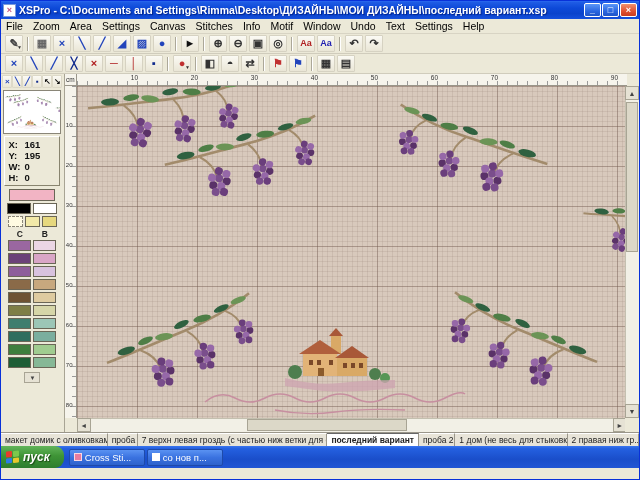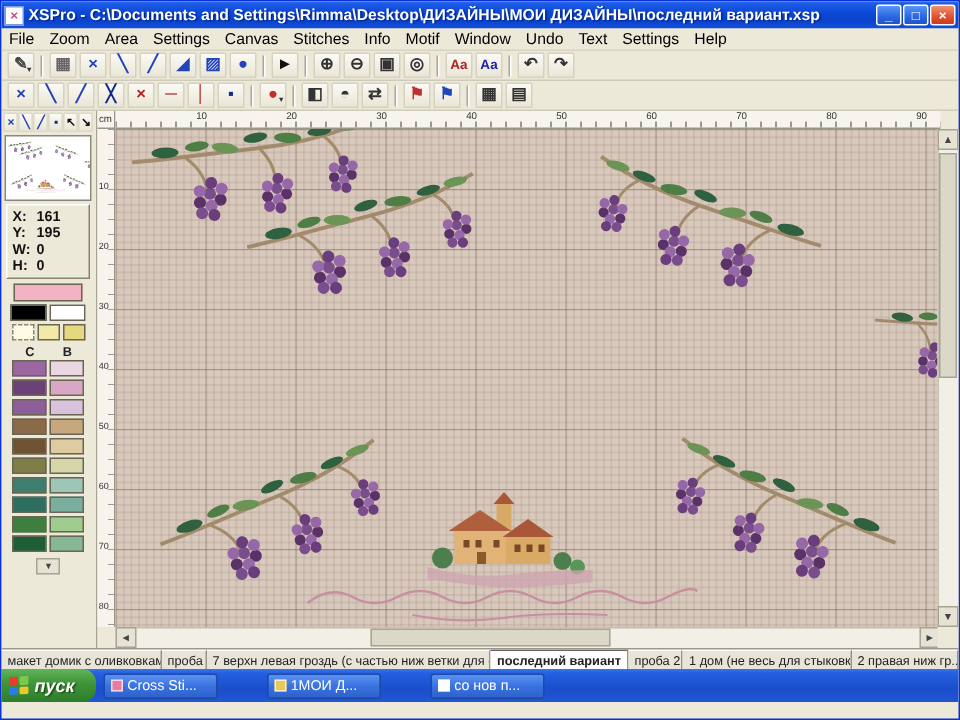--- a/index.html
+++ b/index.html
@@ -91,21 +91,21 @@
     justify-content:flex-end; padding-right:45px; gap:4px; }
   .colour-label { font-size:9.5px; color:#111; }
   .colour-box { width:58px; height:9px; background:#FFF; border:1px solid #8A8678; }
 
   .taskbar { height:22px; background:linear-gradient(180deg,#3A75EE 0%,#2460E0 12%,#1A4ECA 60%,#2256D4 100%); display:flex; align-items:stretch; }
   .start-btn { display:flex; align-items:center; gap:4px; padding:0 14px 0 5px; color:#FFF;
     font-size:12px; font-weight:bold; font-style:italic; text-shadow:1px 1px 1px #1A4A14;
     background:linear-gradient(180deg,#62B45A 0%,#3E9436 45%,#2E7D2E 100%); border-radius:0 9px 9px 0; margin-right:4px; }
   .start-flag { width:13px; height:12px; display:grid; grid-template:1fr 1fr / 1fr 1fr; gap:1px; transform:skewY(-4deg); }
   .start-flag span { border-radius:1px; }
-  .tasks { display:flex; align-items:center; flex:1; overflow:hidden;gap:31px; }
+  .tasks { display:flex; align-items:center; flex:1; overflow:hidden; }
   .task { display:flex; align-items:center; gap:3px; width:76px; height:17px; margin:0 1px; padding:0 4px;
     background:linear-gradient(180deg,#5A92F2,#3A72E0 50%,#2E62CC); border:1px solid #1E4AAA; border-radius:2px;
     color:#FFF; font-size:9.5px; white-space:nowrap; overflow:hidden; }
   .task-icon { width:8px; height:8px; border:1px solid rgba(255,255,255,.7); flex-shrink:0; }
   .tray { display:flex; align-items:center; gap:4px; padding:0 8px 0 10px; color:#FFF; font-size:10px;
     background:linear-gradient(180deg,#30A8F0,#1488D4 50%,#0E78C0); border-left:1px solid #0A5A9C; border-radius:6px 0 0 6px; }
   .tray-dot { width:8px; height:8px; border-radius:50%; background:#E03020; border:1px solid #FFF; }
   .tray-lang { background:#2A52B8; border:1px solid #9AB4E8; font-size:8px; padding:0 2px; line-height:10px; }
 </style>
 </head>
@@ -463,23 +463,19 @@
           <span style="background:#E8C82C"></span>
       </span>
       <span>пуск</span>
     </div>
     <div class="tasks" id="tasks">
         <span class="task">
           <span class="task-icon" style="background: rgb(232, 124, 160);"></span>
           <span class="task-label">Cross Sti...</span>
         </span>
         <span class="task">
-          <span class="task-icon" style="background: rgb(232, 200, 88);"></span>
-          <span class="task-label">1МОИ Д...</span>
-        </span>
-        <span class="task">
           <span class="task-icon" style="background: rgb(255, 255, 255);"></span>
           <span class="task-label">со нов п...</span>
         </span>
       </div>
   </div>
 
 </div>
 
 </body></html>

